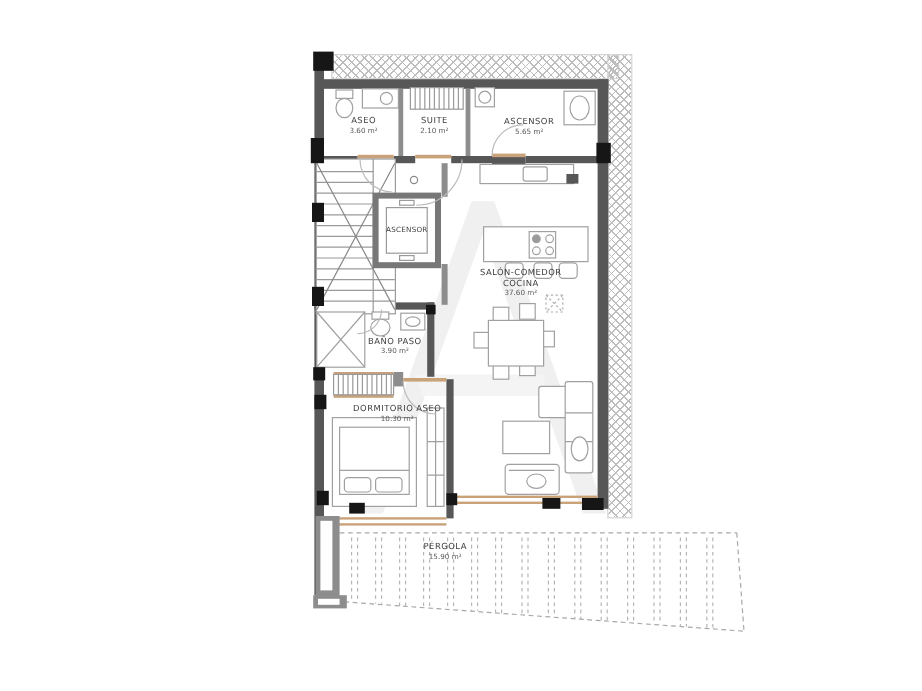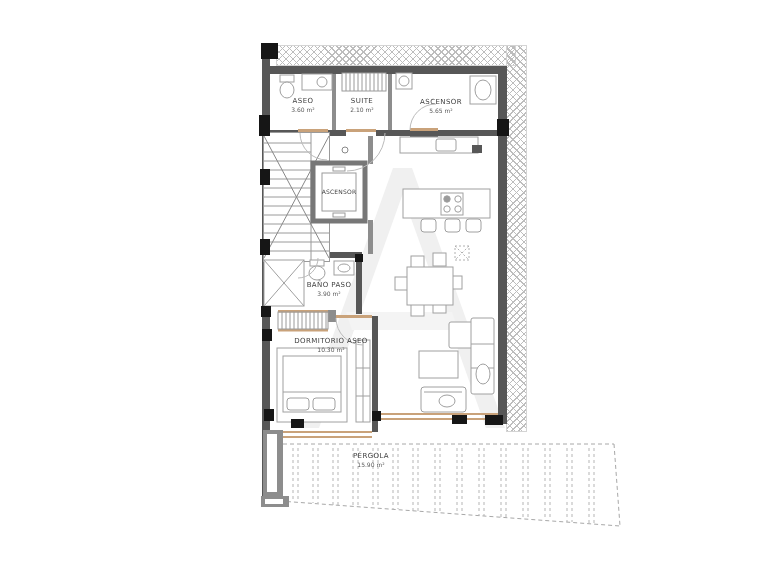--- a/index.html
+++ b/index.html
@@ -273,20 +273,25 @@
     <span class="nm">SUITE</span>
     <span class="ar">2.10 m²</span>
   </div>
   <div class="room-label" style="left:441px;top:106px">
     <span class="nm">ASCENSOR</span>
     <span class="ar">5.65 m²</span>
   </div>
   <div class="room-label sm" style="left:339px;top:192px">
     <span class="nm">ASCENSOR</span>
   </div>
+  <div class="room-label" style="left:434px;top:236px">
+    <span class="nm">SALÓN-COMEDOR</span>
+    <span class="nm">COCINA</span>
+    <span class="ar">37.60 m²</span>
+  </div>
   <div class="room-label" style="left:329px;top:289px">
     <span class="nm">BAÑO PASO</span>
     <span class="ar">3.90 m²</span>
   </div>
   <div class="room-label" style="left:331px;top:345px">
     <span class="nm">DORMITORIO ASEO</span>
     <span class="ar">10.30 m²</span>
   </div>
   <div class="room-label" style="left:371px;top:460px">
     <span class="nm">PÉRGOLA</span>

